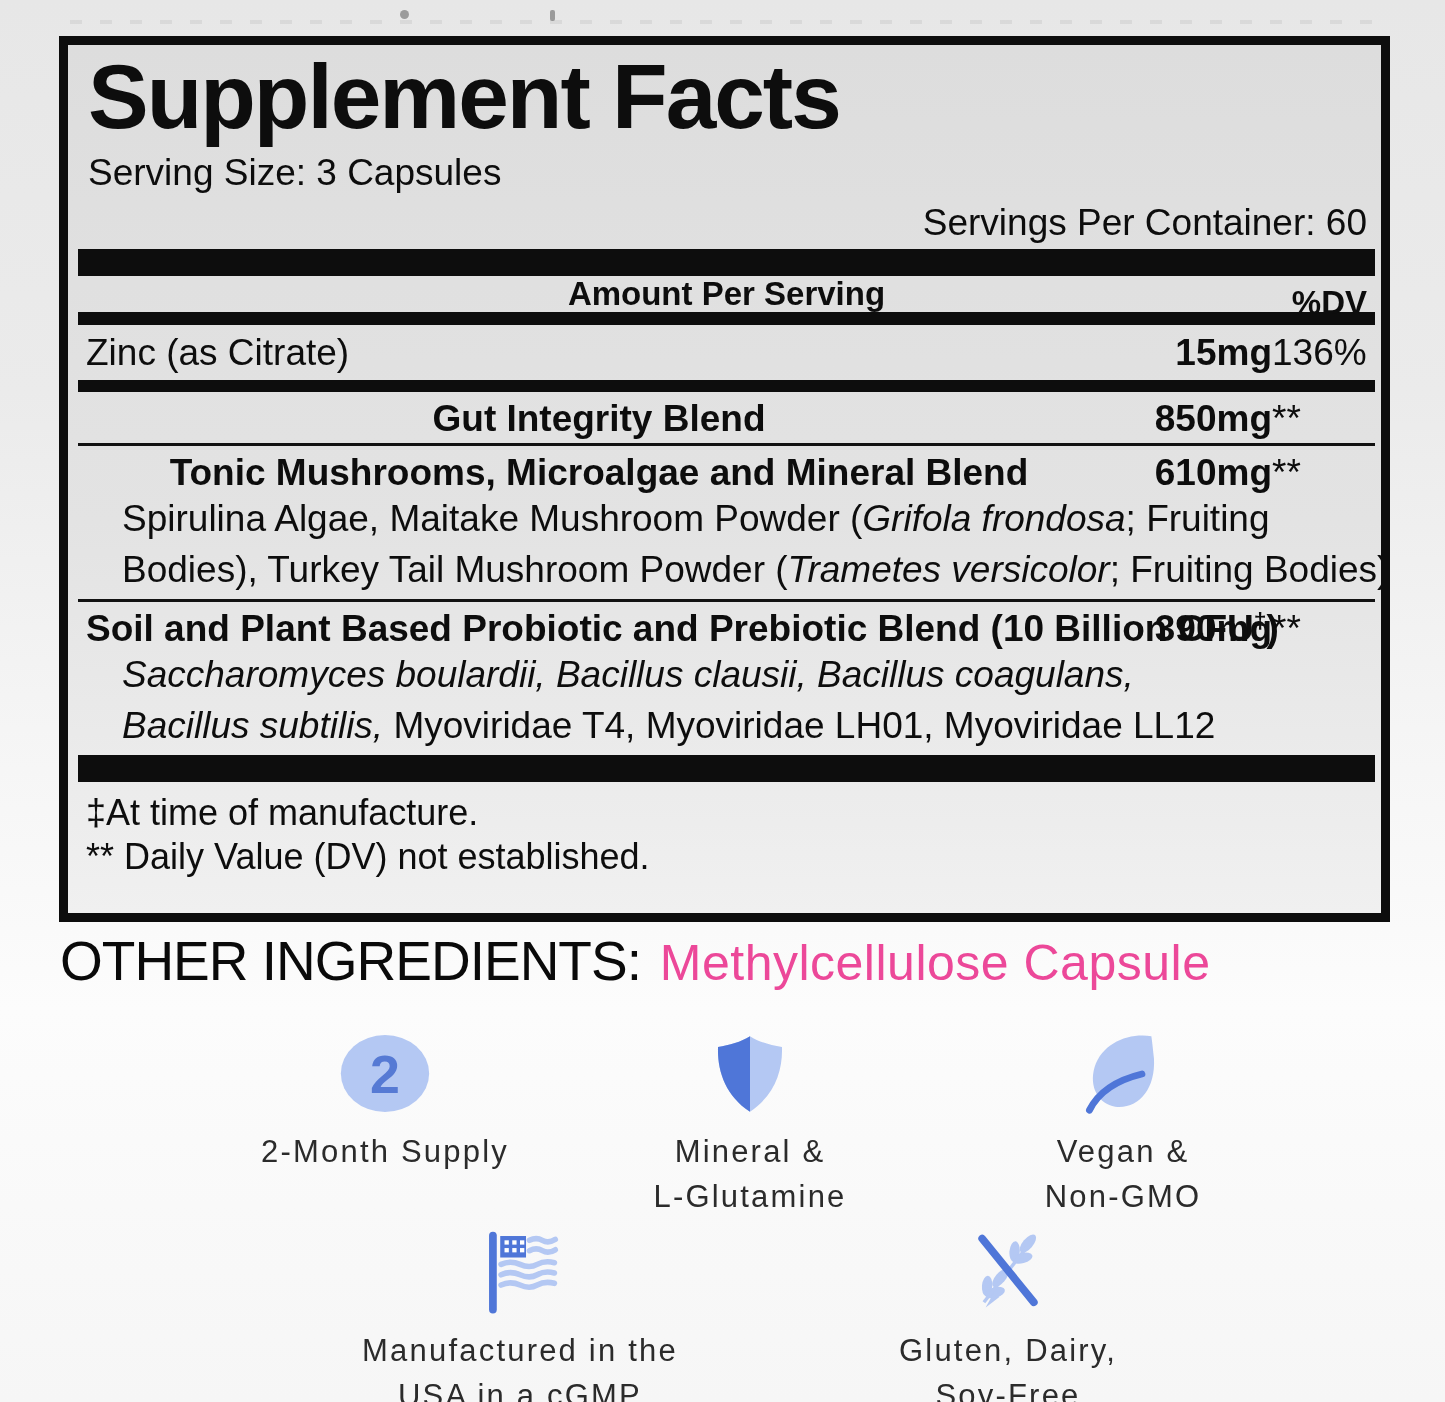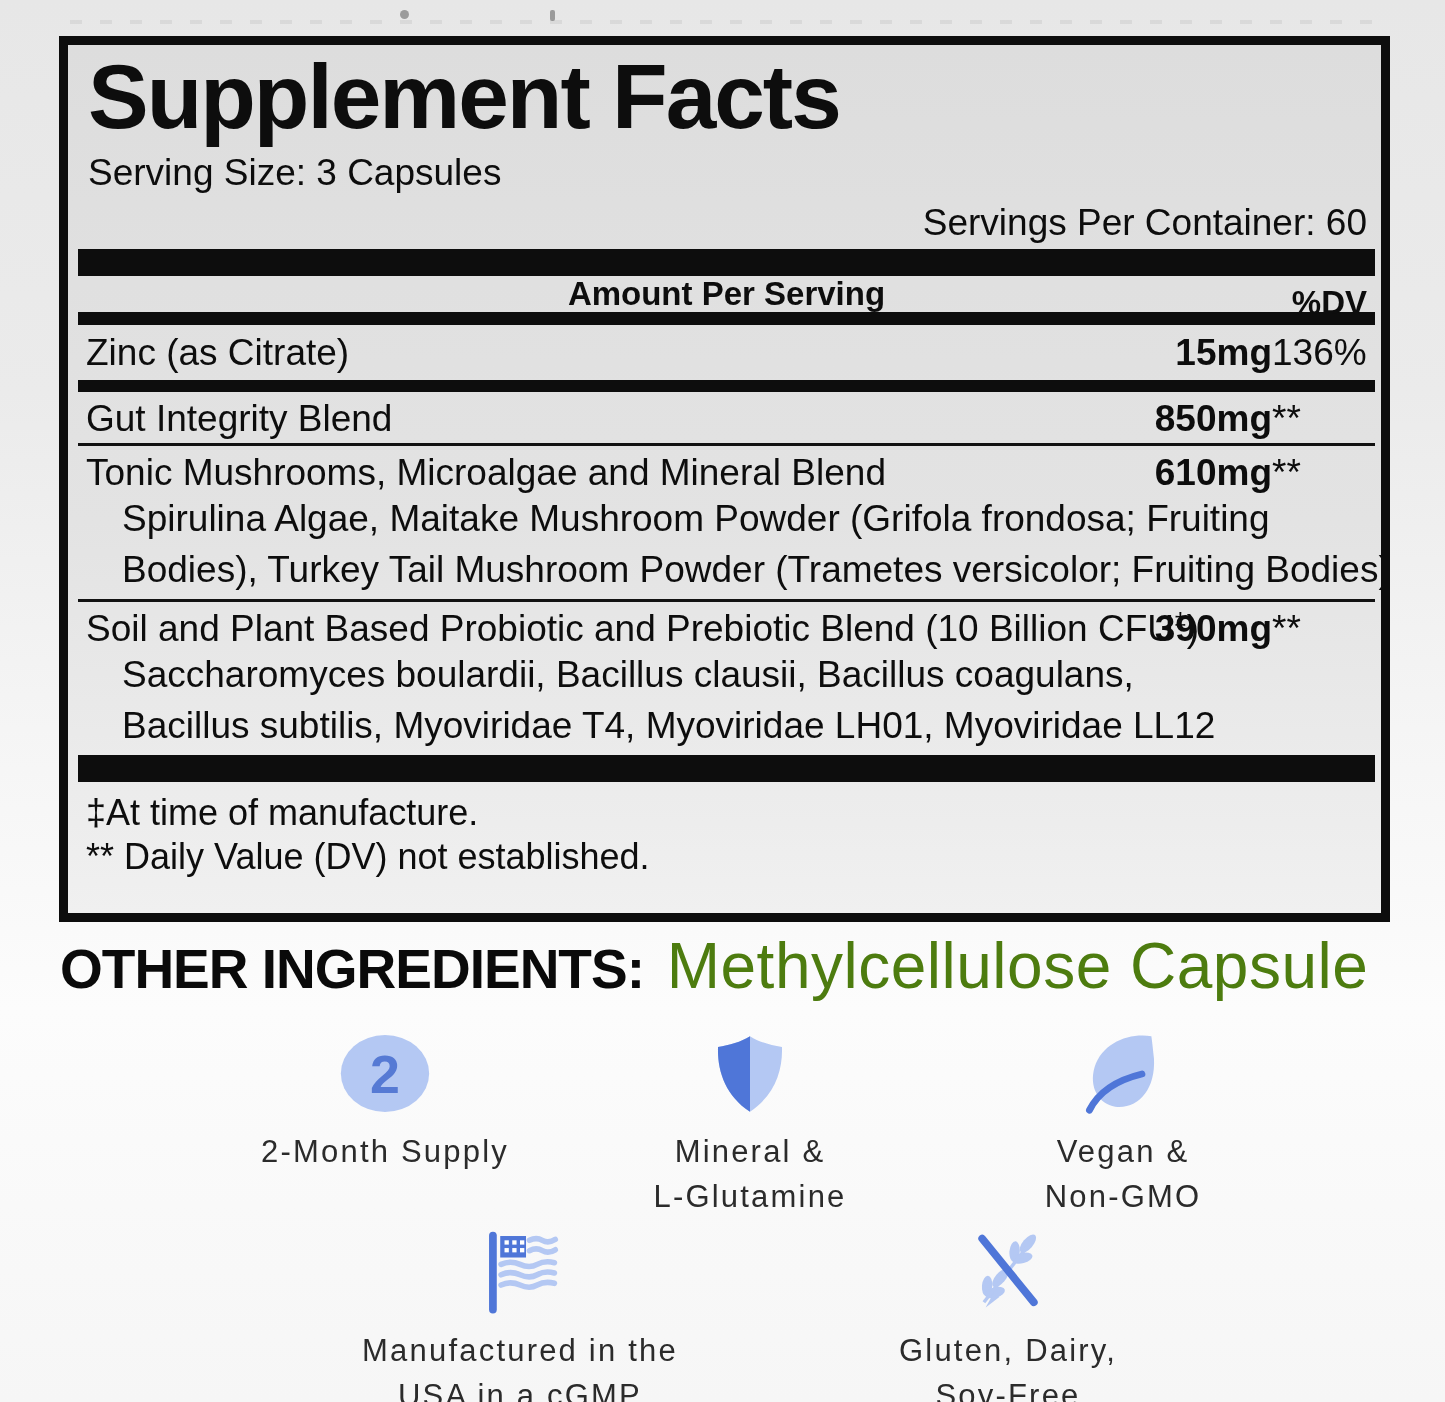--- a/index.html
+++ b/index.html
@@ -55,33 +55,33 @@
     display:flex;align-items:center;justify-content:center;
   }
   .col-header .dv-h{position:absolute;right:0;top:8px;}
 
   .row{display:flex;align-items:baseline;font-size:37px;}
   .row .n{flex:1;min-width:0;white-space:nowrap;}
   .row .a{width:160px;text-align:right;white-space:nowrap;font-weight:bold;}
   .row .d{width:95px;text-align:left;white-space:nowrap;}
   .nutrient-row{padding:7px 0 6px;}
   .blend-head{padding:6px 0 0;}
-  .blend-head .n{font-weight:normal;}
+  .blend-head .n{font-weight:bold;text-align:center;}
   .ing{font-size:37px;line-height:46px;padding:2px 0 3px 36px;white-space:nowrap;}
-  .ing .it,.it{}
+  .ing .it,.it{font-style:italic;}
   sup{font-size:62%;vertical-align:super;line-height:0;}
 
   .footnotes{margin-top:9px;font-size:36px;line-height:44px;}
 
   
   .other{
     position:absolute;left:60px;top:929px;white-space:nowrap;
   }
-  .other .oh{font-size:55px;font-weight:bold;letter-spacing:-1px;color:#0a0a0a;}
-  .other .ov{font-size:64px;font-weight:normal;letter-spacing:.5px;color:#4d7c0f;}
+  .other .oh{font-size:55px;font-weight:normal;letter-spacing:-1px;color:#0a0a0a;}
+  .other .ov{font-size:50px;font-weight:normal;letter-spacing:.5px;color:#ec4899;}
 
   
   .badge{
     position:absolute;display:flex;flex-direction:column;align-items:center;
     text-align:center;color:var(--badge-text);
   }
   .badge .ico{height:82px;display:flex;align-items:center;justify-content:center;}
   .badge .cap{margin-top:14px;font-size:31px;line-height:45px;letter-spacing:2.2px;}
   #badge-supply {left:235px;top:1033px;width:300px;}
   #badge-mineral{left:600px;top:1033px;width:300px;}

